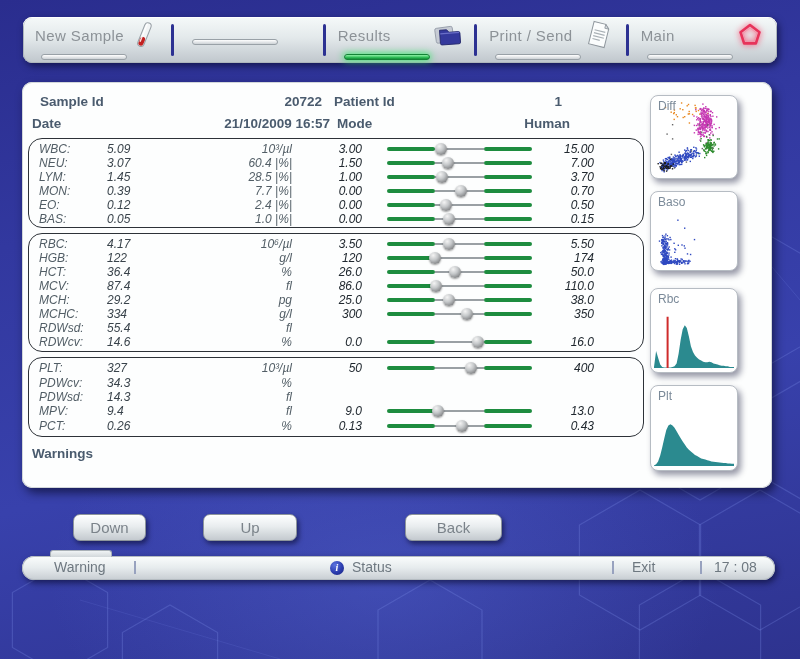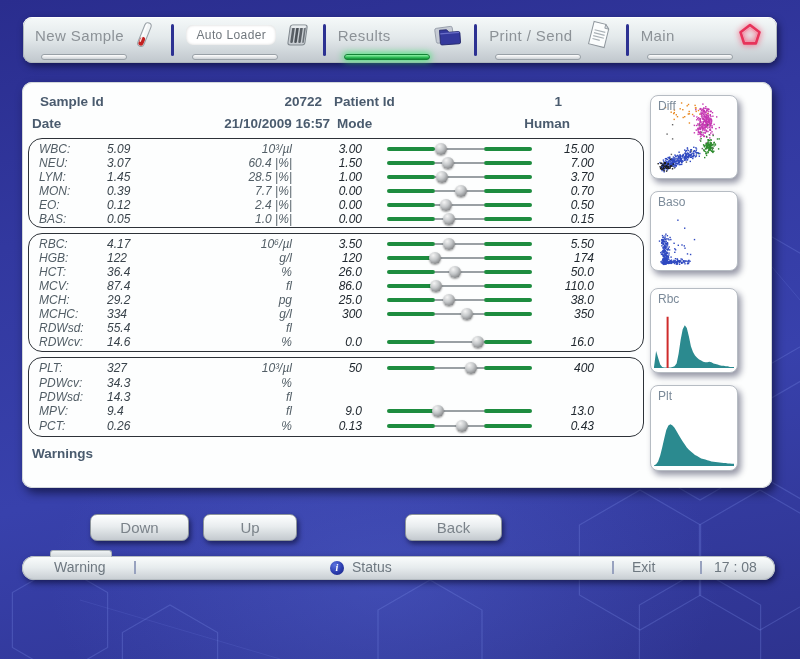--- a/index.html
+++ b/index.html
@@ -140,35 +140,20 @@
         <rect x="11.7" y="17" width="5.1" height="9.2" rx="2.5" fill="#c22121"></rect>
         <rect x="12.2" y="3" width="1.4" height="20" rx="0.7" fill="#ffffff" opacity="0.85"></rect>
       </g>
           </svg>
         </span>
       </div>
       <div class="tb-bar"></div>
     </div>
     <div class="tb-sep"></div>
     <div class="tb-item">
-      <div class="tb-row">
-        <span class="tb-label boxed">Auto Loader</span>
-        <span class="tb-icon">
-          <svg width="28" height="28" viewBox="0 0 28 28">
-      <g transform="skewX(-8) translate(4,0)">
-        <rect x="5" y="4" width="17" height="20" rx="2.5" fill="#c9ced3" stroke="#7e868c" stroke-width="1"></rect>
-        <rect x="7.2" y="6" width="2.6" height="16" rx="1.2" fill="#5a6066"></rect>
-        <rect x="11.2" y="6" width="2.6" height="16" rx="1.2" fill="#4c5258"></rect>
-        <rect x="15.2" y="6" width="2.6" height="16" rx="1.2" fill="#5a6066"></rect>
-        <rect x="19.2" y="6" width="1.6" height="16" rx="0.8" fill="#6b7278"></rect>
-        <rect x="6" y="4.6" width="15" height="2.4" rx="1.2" fill="#e9edef"></rect>
-      </g>
-          </svg>
-        </span>
-      </div>
       <div class="tb-bar"></div>
     </div>
     <div class="tb-sep"></div>
     <div class="tb-item">
       <div class="tb-row">
         <span class="tb-label">Results</span>
         <span class="tb-icon">
           <svg width="34" height="28" viewBox="0 0 34 28">
       <g transform="rotate(-8 16 14)">
               <rect x="4" y="5" width="20" height="17" rx="2" fill="#c6cbd4" stroke="#959ca8" stroke-width="1"></rect>
@@ -1545,21 +1530,21 @@
       <div class="card" style="top: 303px; height: 86px;">
         <svg width="86" height="84" viewBox="0 0 86 84">
           <path d="M3 80 L3.0 79.4 L5.1 78.3 L7.1 75.4 L9.2 69.6 L11.2 61.4 L13.3 52.2 L15.3 44.0 L17.4 39.4 L19.4 38.2 L21.5 39.4 L23.5 41.7 L25.6 45.2 L27.6 48.7 L29.7 52.2 L31.7 55.6 L33.8 58.5 L35.8 61.4 L37.9 63.8 L39.9 65.5 L42.0 67.2 L44.0 69.0 L46.1 70.1 L48.1 71.3 L50.2 72.5 L52.2 73.0 L54.3 73.6 L56.3 74.2 L58.4 74.8 L60.4 75.4 L62.5 75.7 L64.5 75.9 L66.6 76.2 L68.6 76.5 L70.7 76.8 L72.7 77.1 L74.8 77.1 L76.8 77.4 L78.9 77.4 L80.9 77.7 L83.0 77.7 L83 80 Z" fill="#2b8a8f"></path>
         </svg>
         <div class="card-label">Plt</div>
       </div>
     </div>
 </div>
 
 <div id="navbtns">
-    <div class="navbtn" style="left: 90px; top: 514px; width: 99px;">
+    <div class="navbtn" style="left: 73px; top: 514px; width: 73px;">
       <span>Down</span>
     </div>
     <div class="navbtn" style="left: 203px; top: 514px; width: 94px;">
       <span>Up</span>
     </div>
     <div class="navbtn" style="left: 405px; top: 514px; width: 97px;">
       <span>Back</span>
     </div>
   </div>
 

